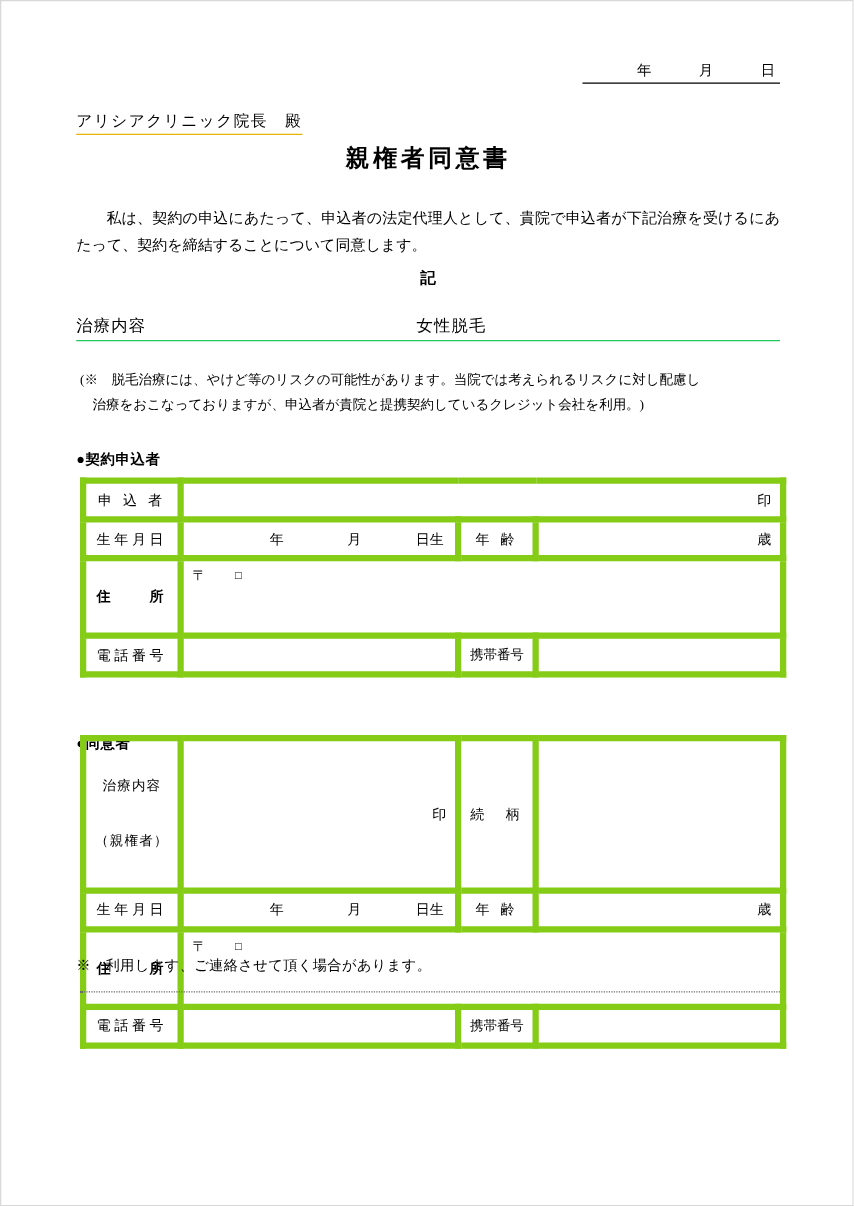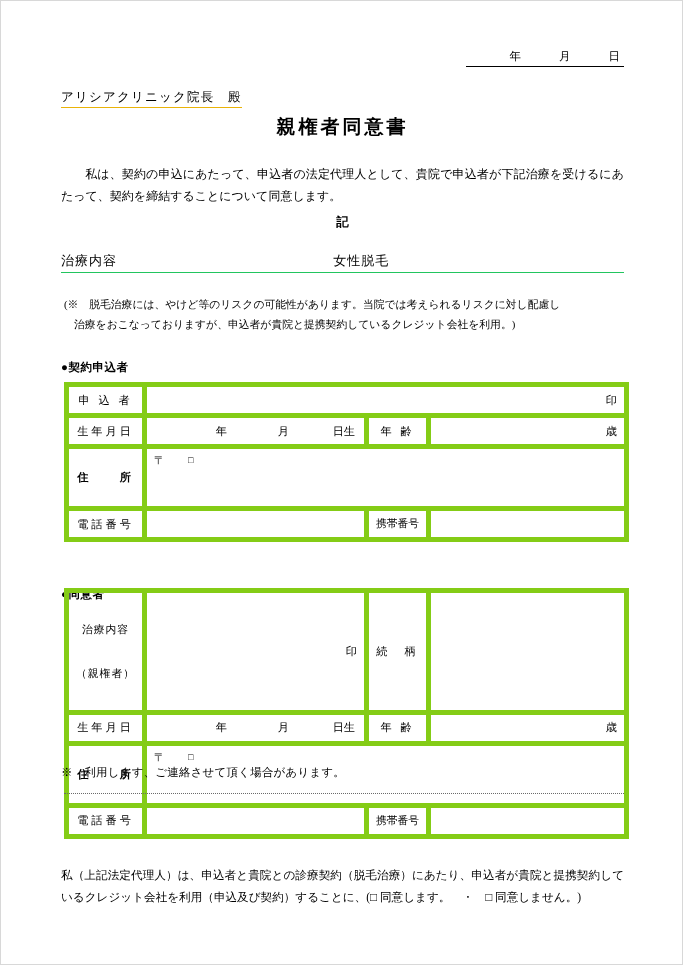--- a/index.html
+++ b/index.html
@@ -346,16 +346,15 @@
           <td class="lbl" style="letter-spacing:0;font-size:10.8px">携帯番号</td>
           <td></td>
         </tr>
       </tbody>
     </table>
 
     <div class="confirm-note">※　利用します、ご連絡させて頂く場合があります。</div>
 
     <div class="divider"></div>
 
-    <div class="credit-para" id="credit-guardian">私（上記法定代理人）は、申込者と貴院との診療契約（脱毛治療）にあたり、申込者が貴院と提携契約しているクレジット会社を利用（申込及び契約）することに、(□ 同意します。　・　□ 同意しません。)</div>
 
   </div>
 </div>
 
 </body></html>

